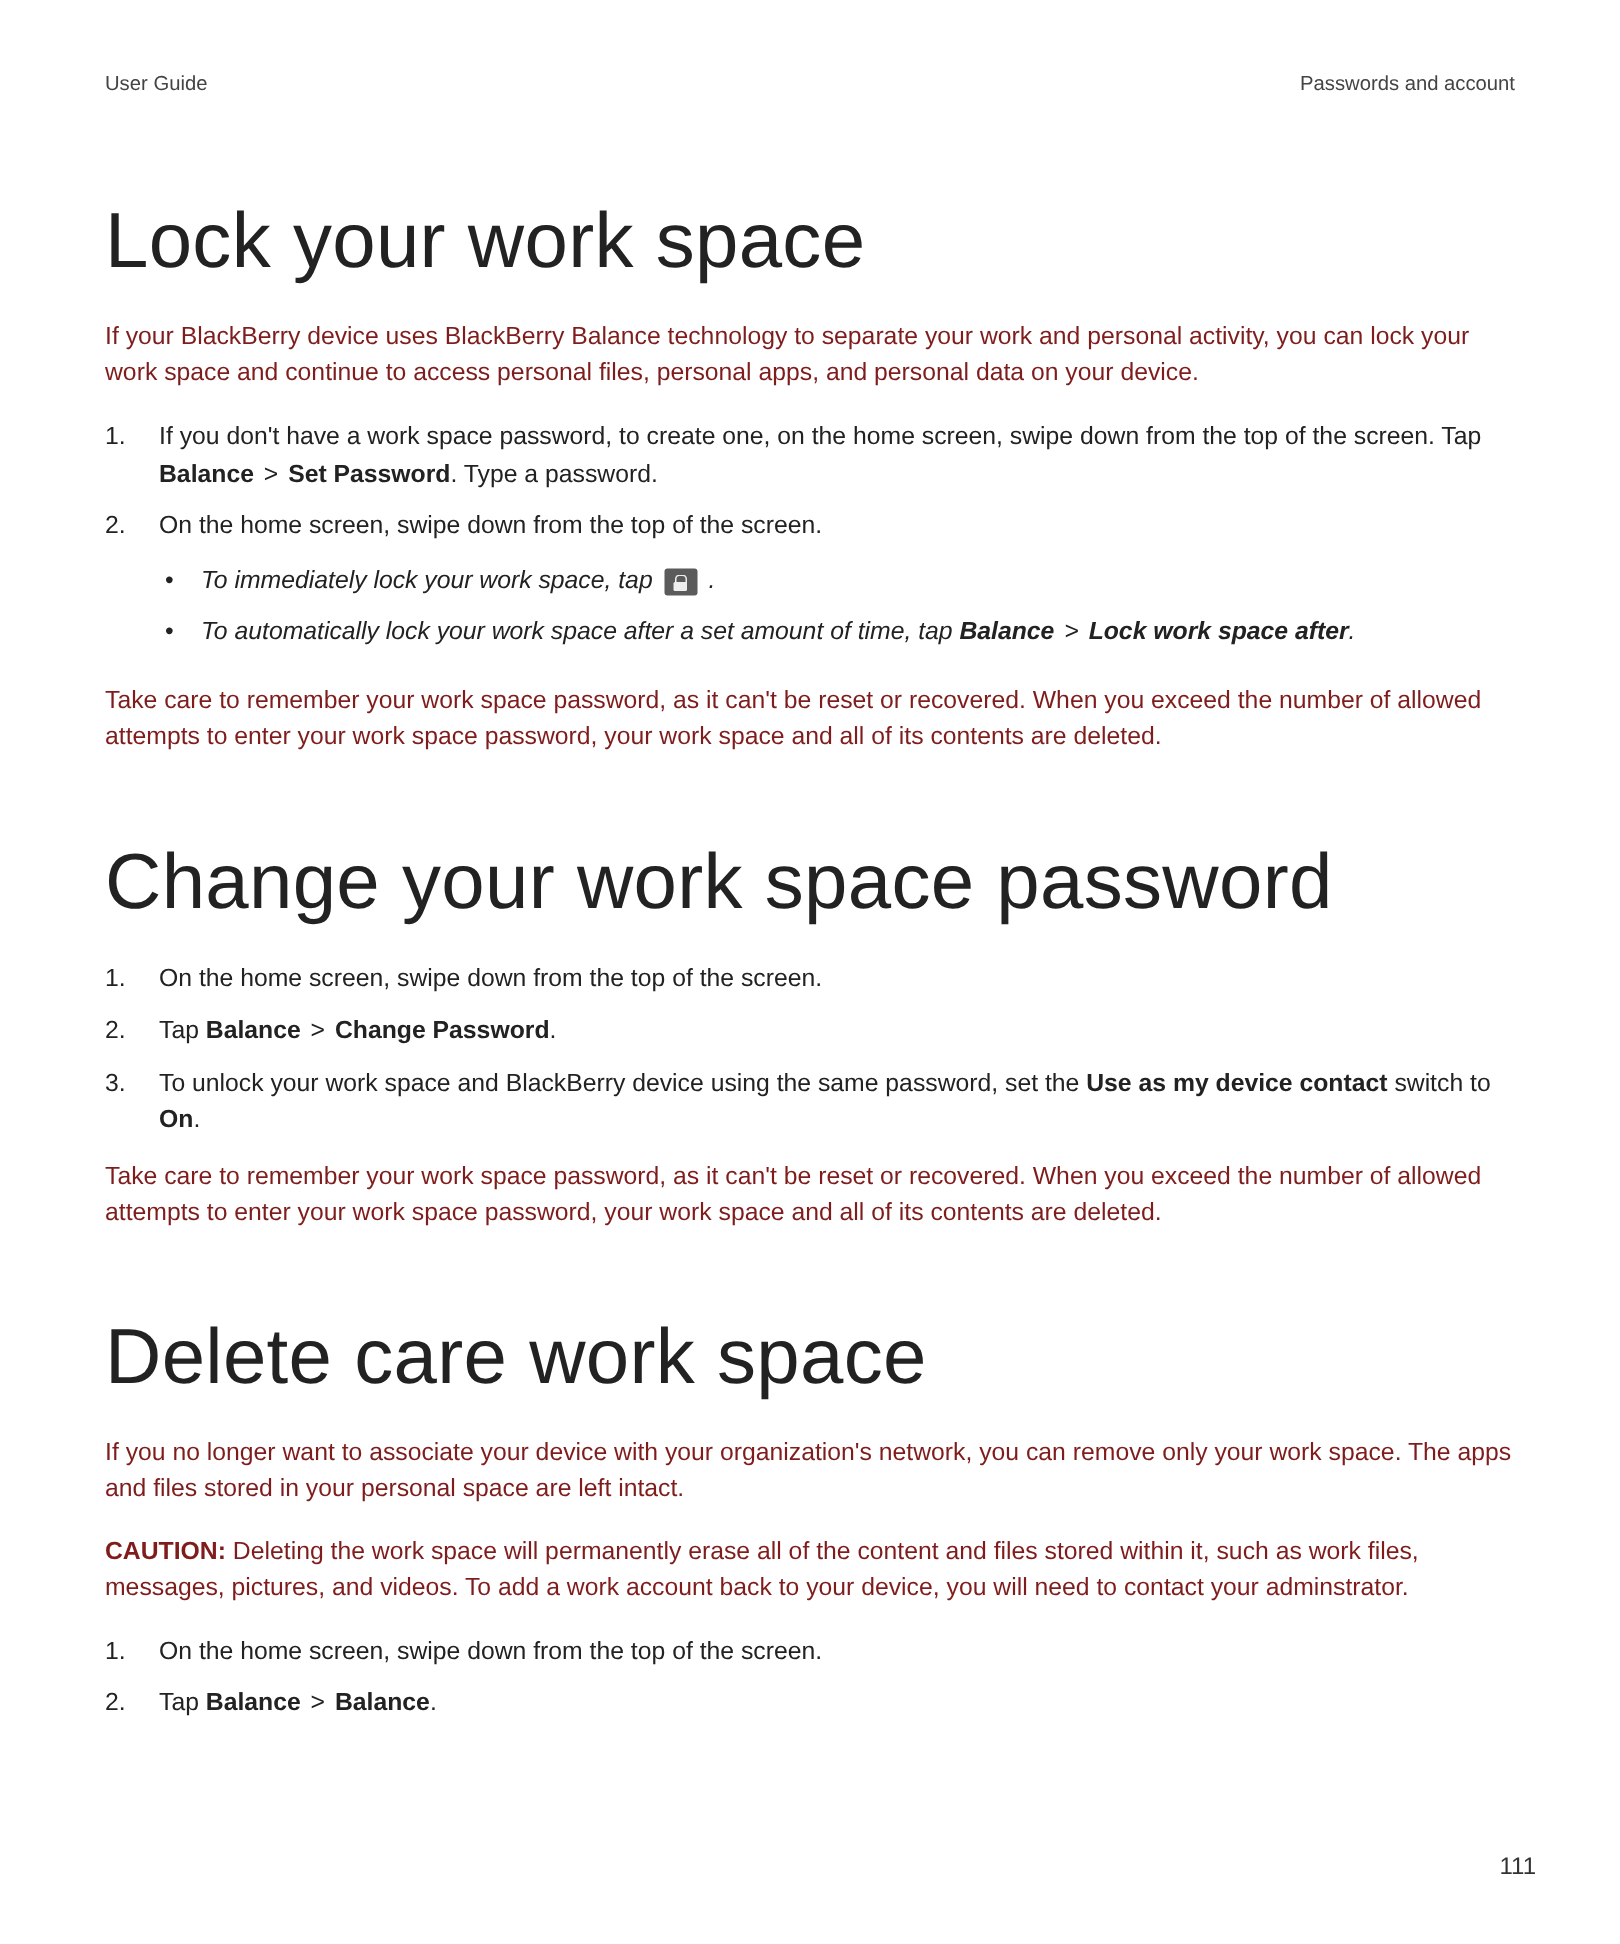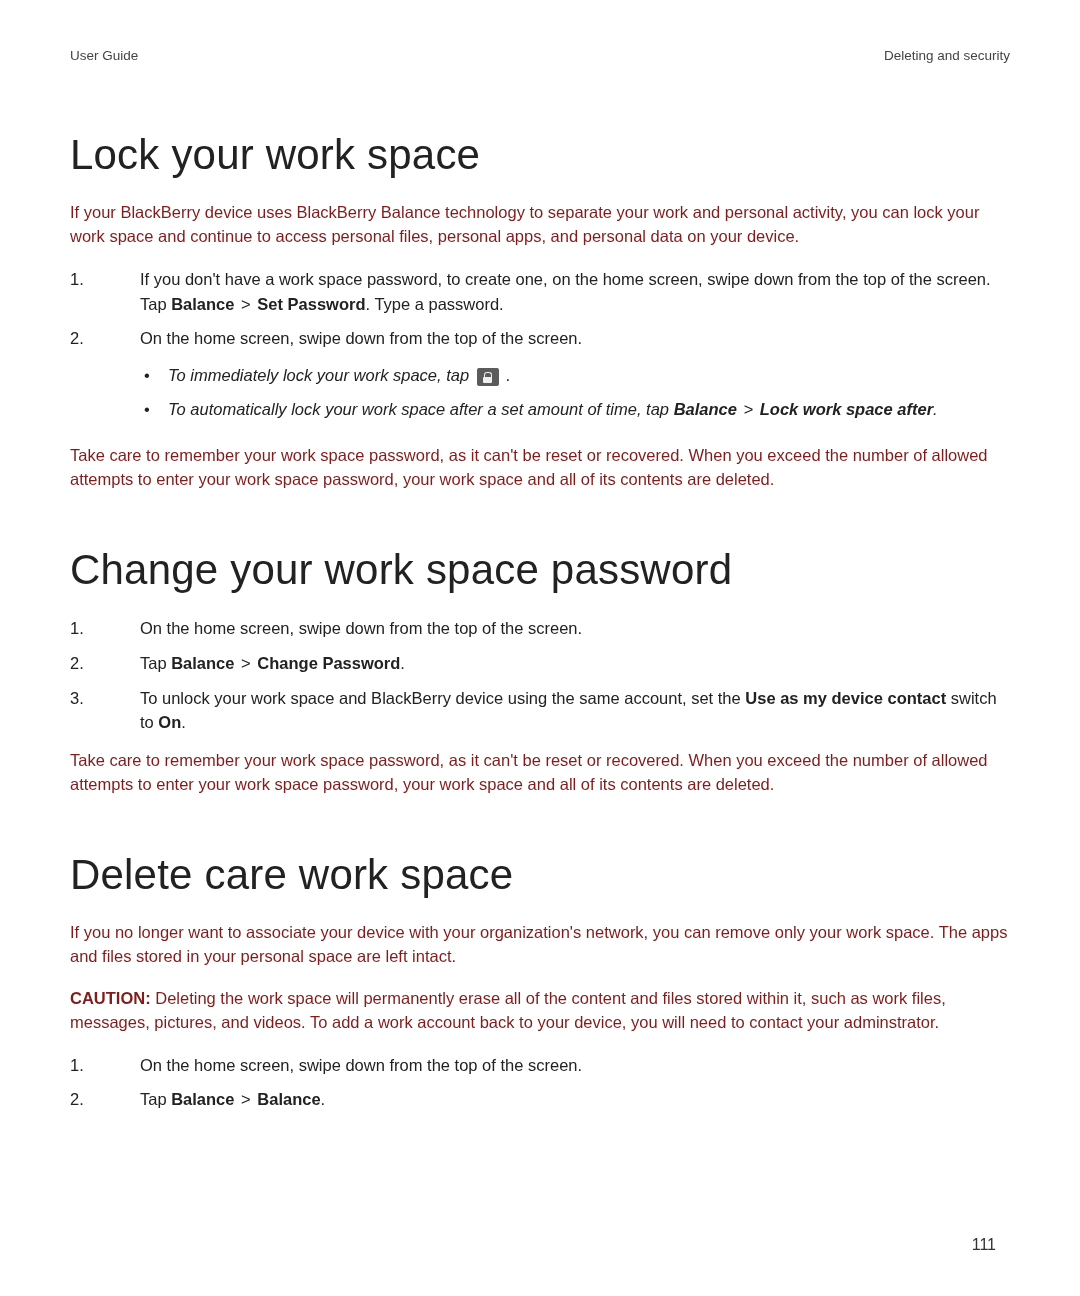--- a/index.html
+++ b/index.html
@@ -18,21 +18,21 @@
   }
   .header-row {
     display: flex;
     justify-content: space-between;
     font-size: 13.5px;
     color: #444;
     margin-bottom: 68px;
     gap: 46px;
   }
   h1 {
-    font-size: 42px;
+    font-size: 52px;
     font-weight: 400;
     color: #222;
     margin-bottom: 22px;
     letter-spacing: 0.2px;
   }
   p.body {
     font-size: 16.5px;
     line-height: 1.45;
     color: #7f1d1d;
     margin-bottom: 18px;
@@ -47,21 +47,20 @@
     font-size: 16.5px;
     line-height: 1.5;
     margin-bottom: 10px;
   }
   ol > li .num {
     width: 36px;
     flex-shrink: 0;
   }
   ol > li .content {
     flex: 1;
-    margin-left: 34px;
   }
   ul.sub {
     list-style: none;
     padding-left: 0;
     margin-top: 12px;
   }
   ul.sub li {
     display: flex;
     font-size: 16.5px;
     line-height: 1.55;
@@ -107,31 +106,31 @@
     left: 6.5px;
     width: 9px;
     height: 6px;
     background: #eee;
     border-radius: 1px;
   }
   .section-gap { height: 36px; }
   .page-num {
     position: absolute;
     bottom: 42px;
-    right: 84px;
+    right: 56px;
     font-size: 16px;
     color: #333;
   }
 </style>
 </head>
 <body>
 
 <div class="header-row">
   <span>User Guide</span>
-  <span>Deleting and security</span>
+  <span>Passwords and account</span>
 </div>
 
 <h1>Lock your work space</h1>
 <p class="body">If your BlackBerry device uses BlackBerry Balance technology to separate your work and personal activity, you can lock your work space and continue to access personal files, personal apps, and personal data on your device.</p>
 
 <ol>
   <li>
     <span class="num">1.</span>
     <span class="content">
       <span>If you don't have a work space password, to create one, on the home screen, swipe down from the top of the screen. Tap </span><span class="strong">Balance</span><span class="sep"> &gt; </span><span class="strong">Set Password</span><span>. Type a password.</span>
@@ -172,21 +171,21 @@
   </li>
   <li>
     <span class="num">2.</span>
     <span class="content">
       <span>Tap </span><span class="strong">Balance</span><span class="sep"> &gt; </span><span class="strong">Change Password</span><span>.</span>
     </span>
   </li>
   <li>
     <span class="num">3.</span>
     <span class="content">
-      <span>To unlock your work space and BlackBerry device using the same account, set the </span><span class="strong">Use as my device contact</span><span> switch to </span><span class="strong">On</span><span>.</span>
+      <span>To unlock your work space and BlackBerry device using the same password, set the </span><span class="strong">Use as my device contact</span><span> switch to </span><span class="strong">On</span><span>.</span>
     </span>
   </li>
 </ol>
 
 <p class="body">Take care to remember your work space password, as it can't be reset or recovered. When you exceed the number of allowed attempts to enter your work space password, your work space and all of its contents are deleted.</p>
 
 <div class="section-gap"></div>
 
 <h1>Delete care work space</h1>
 <p class="body">If you no longer want to associate your device with your organization's network, you can remove only your work space. The apps and files stored in your personal space are left intact.</p>

